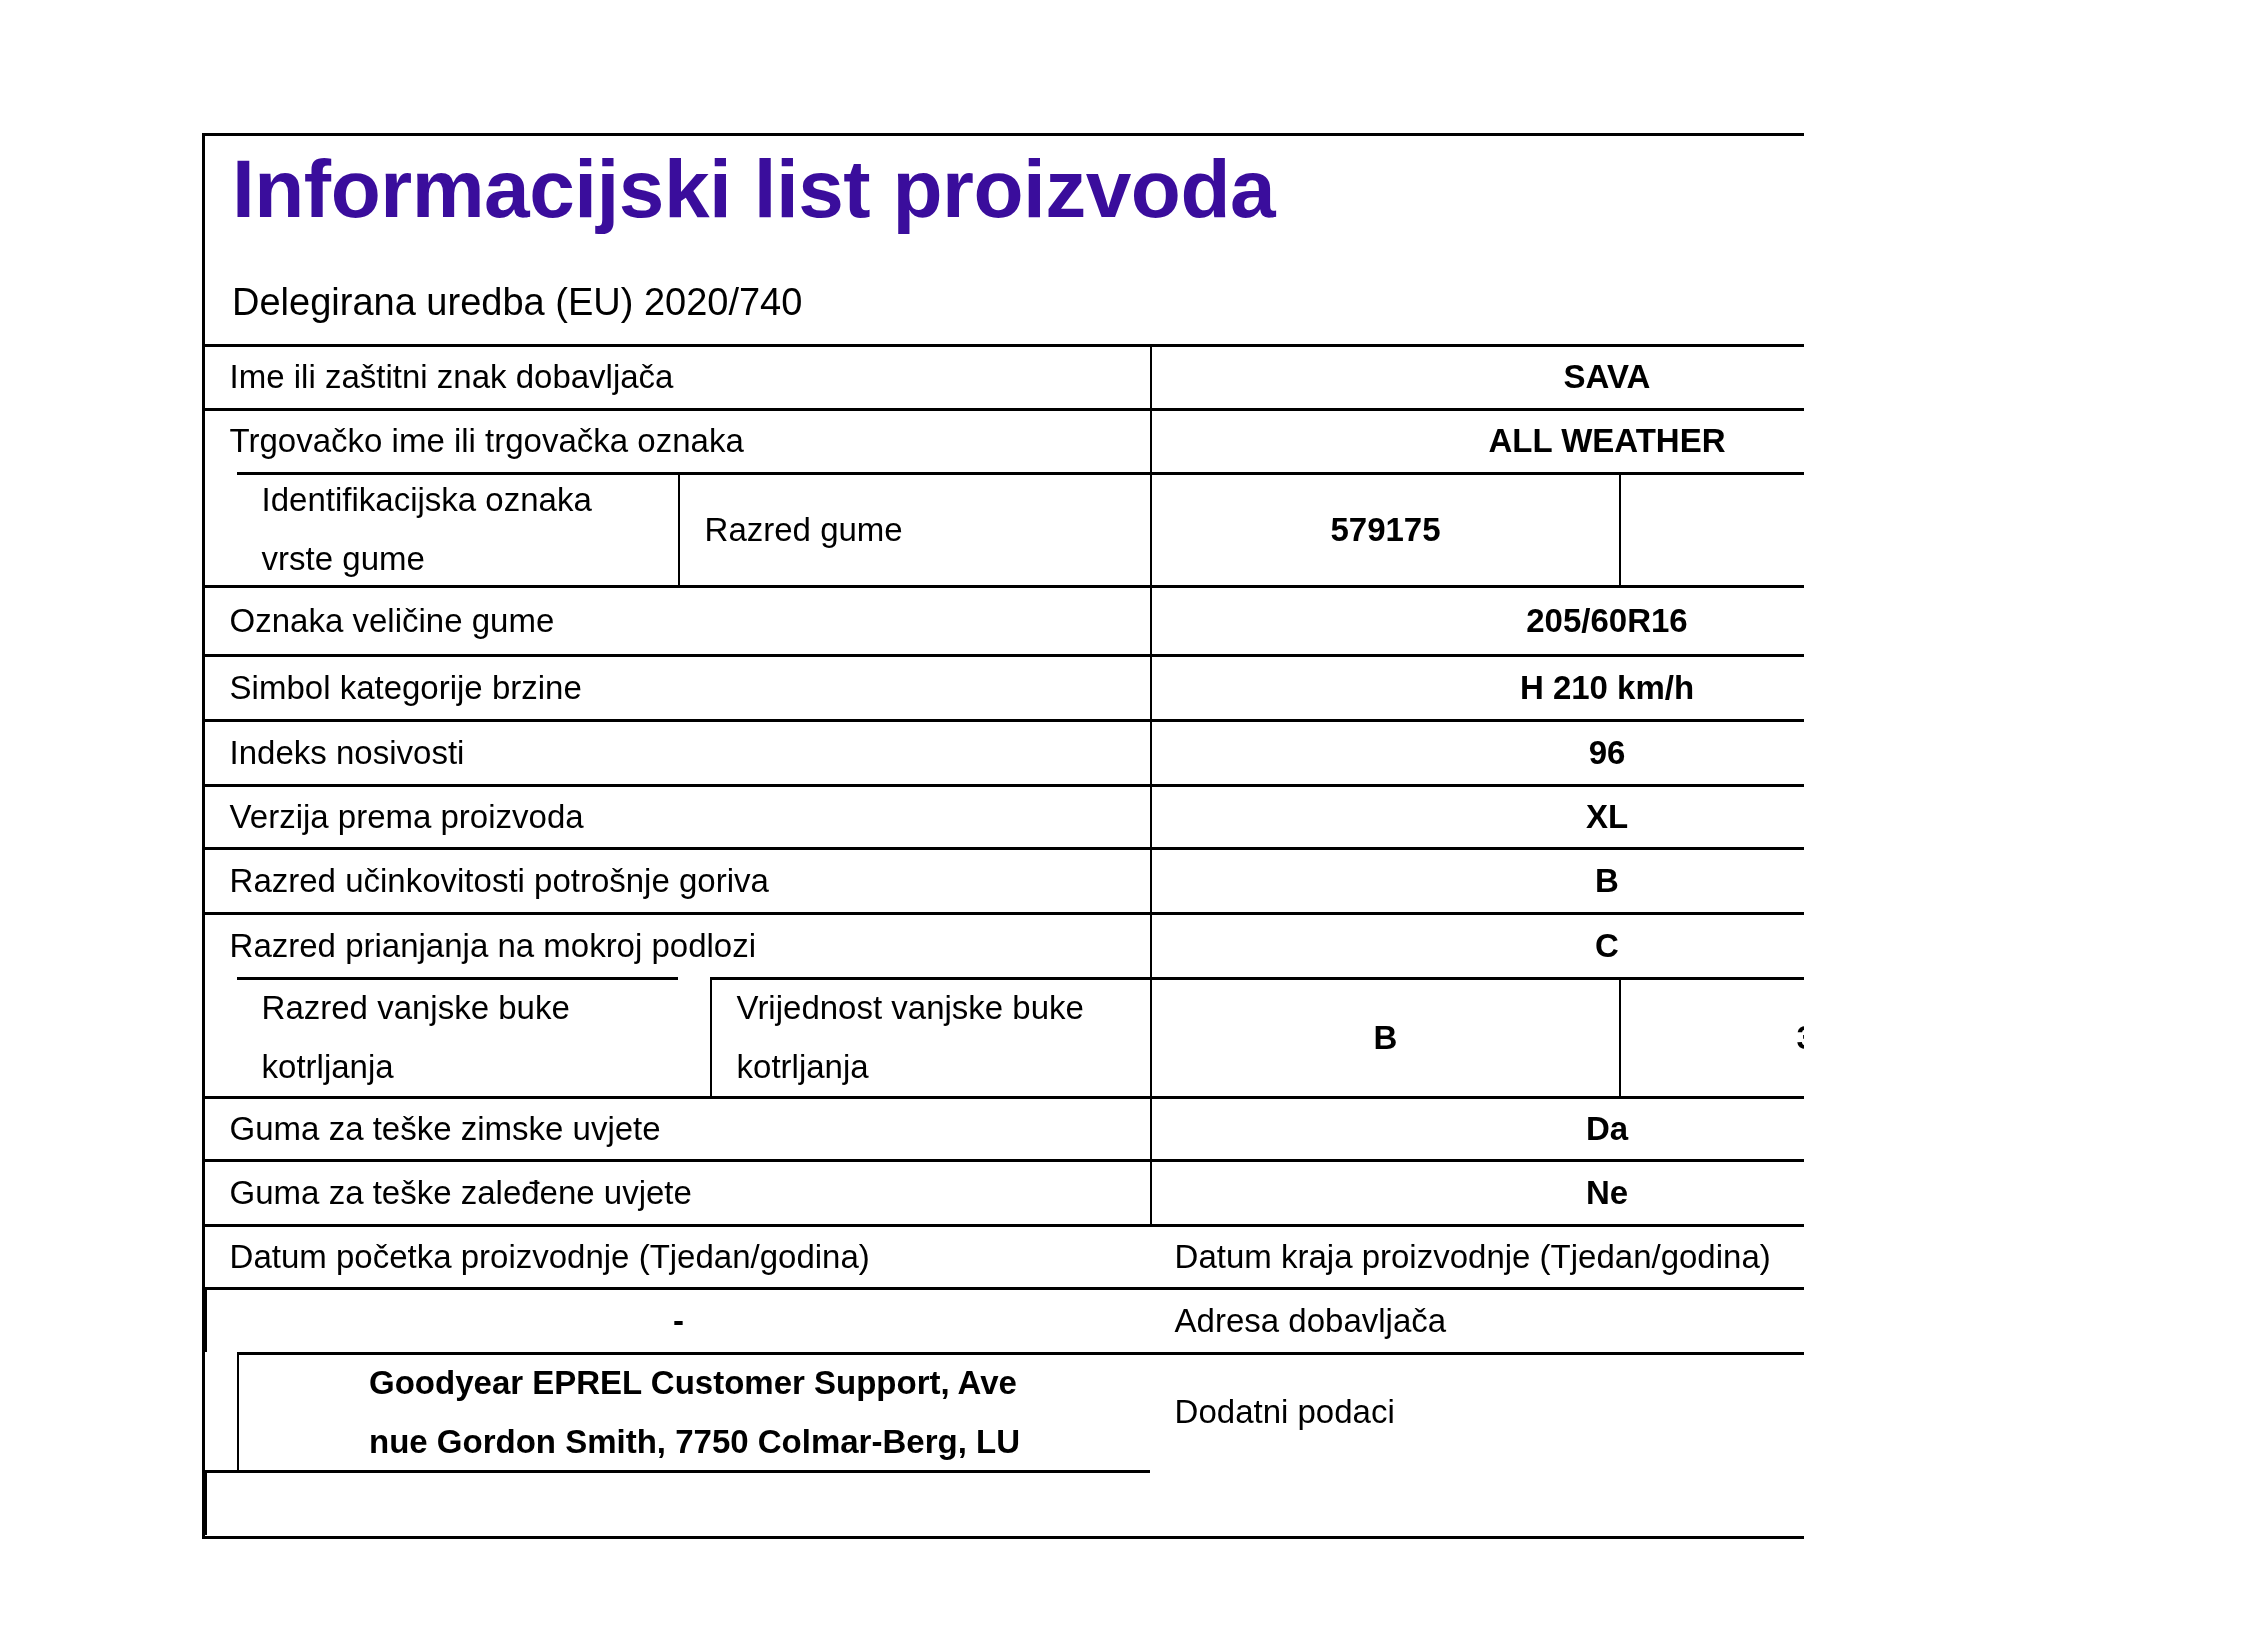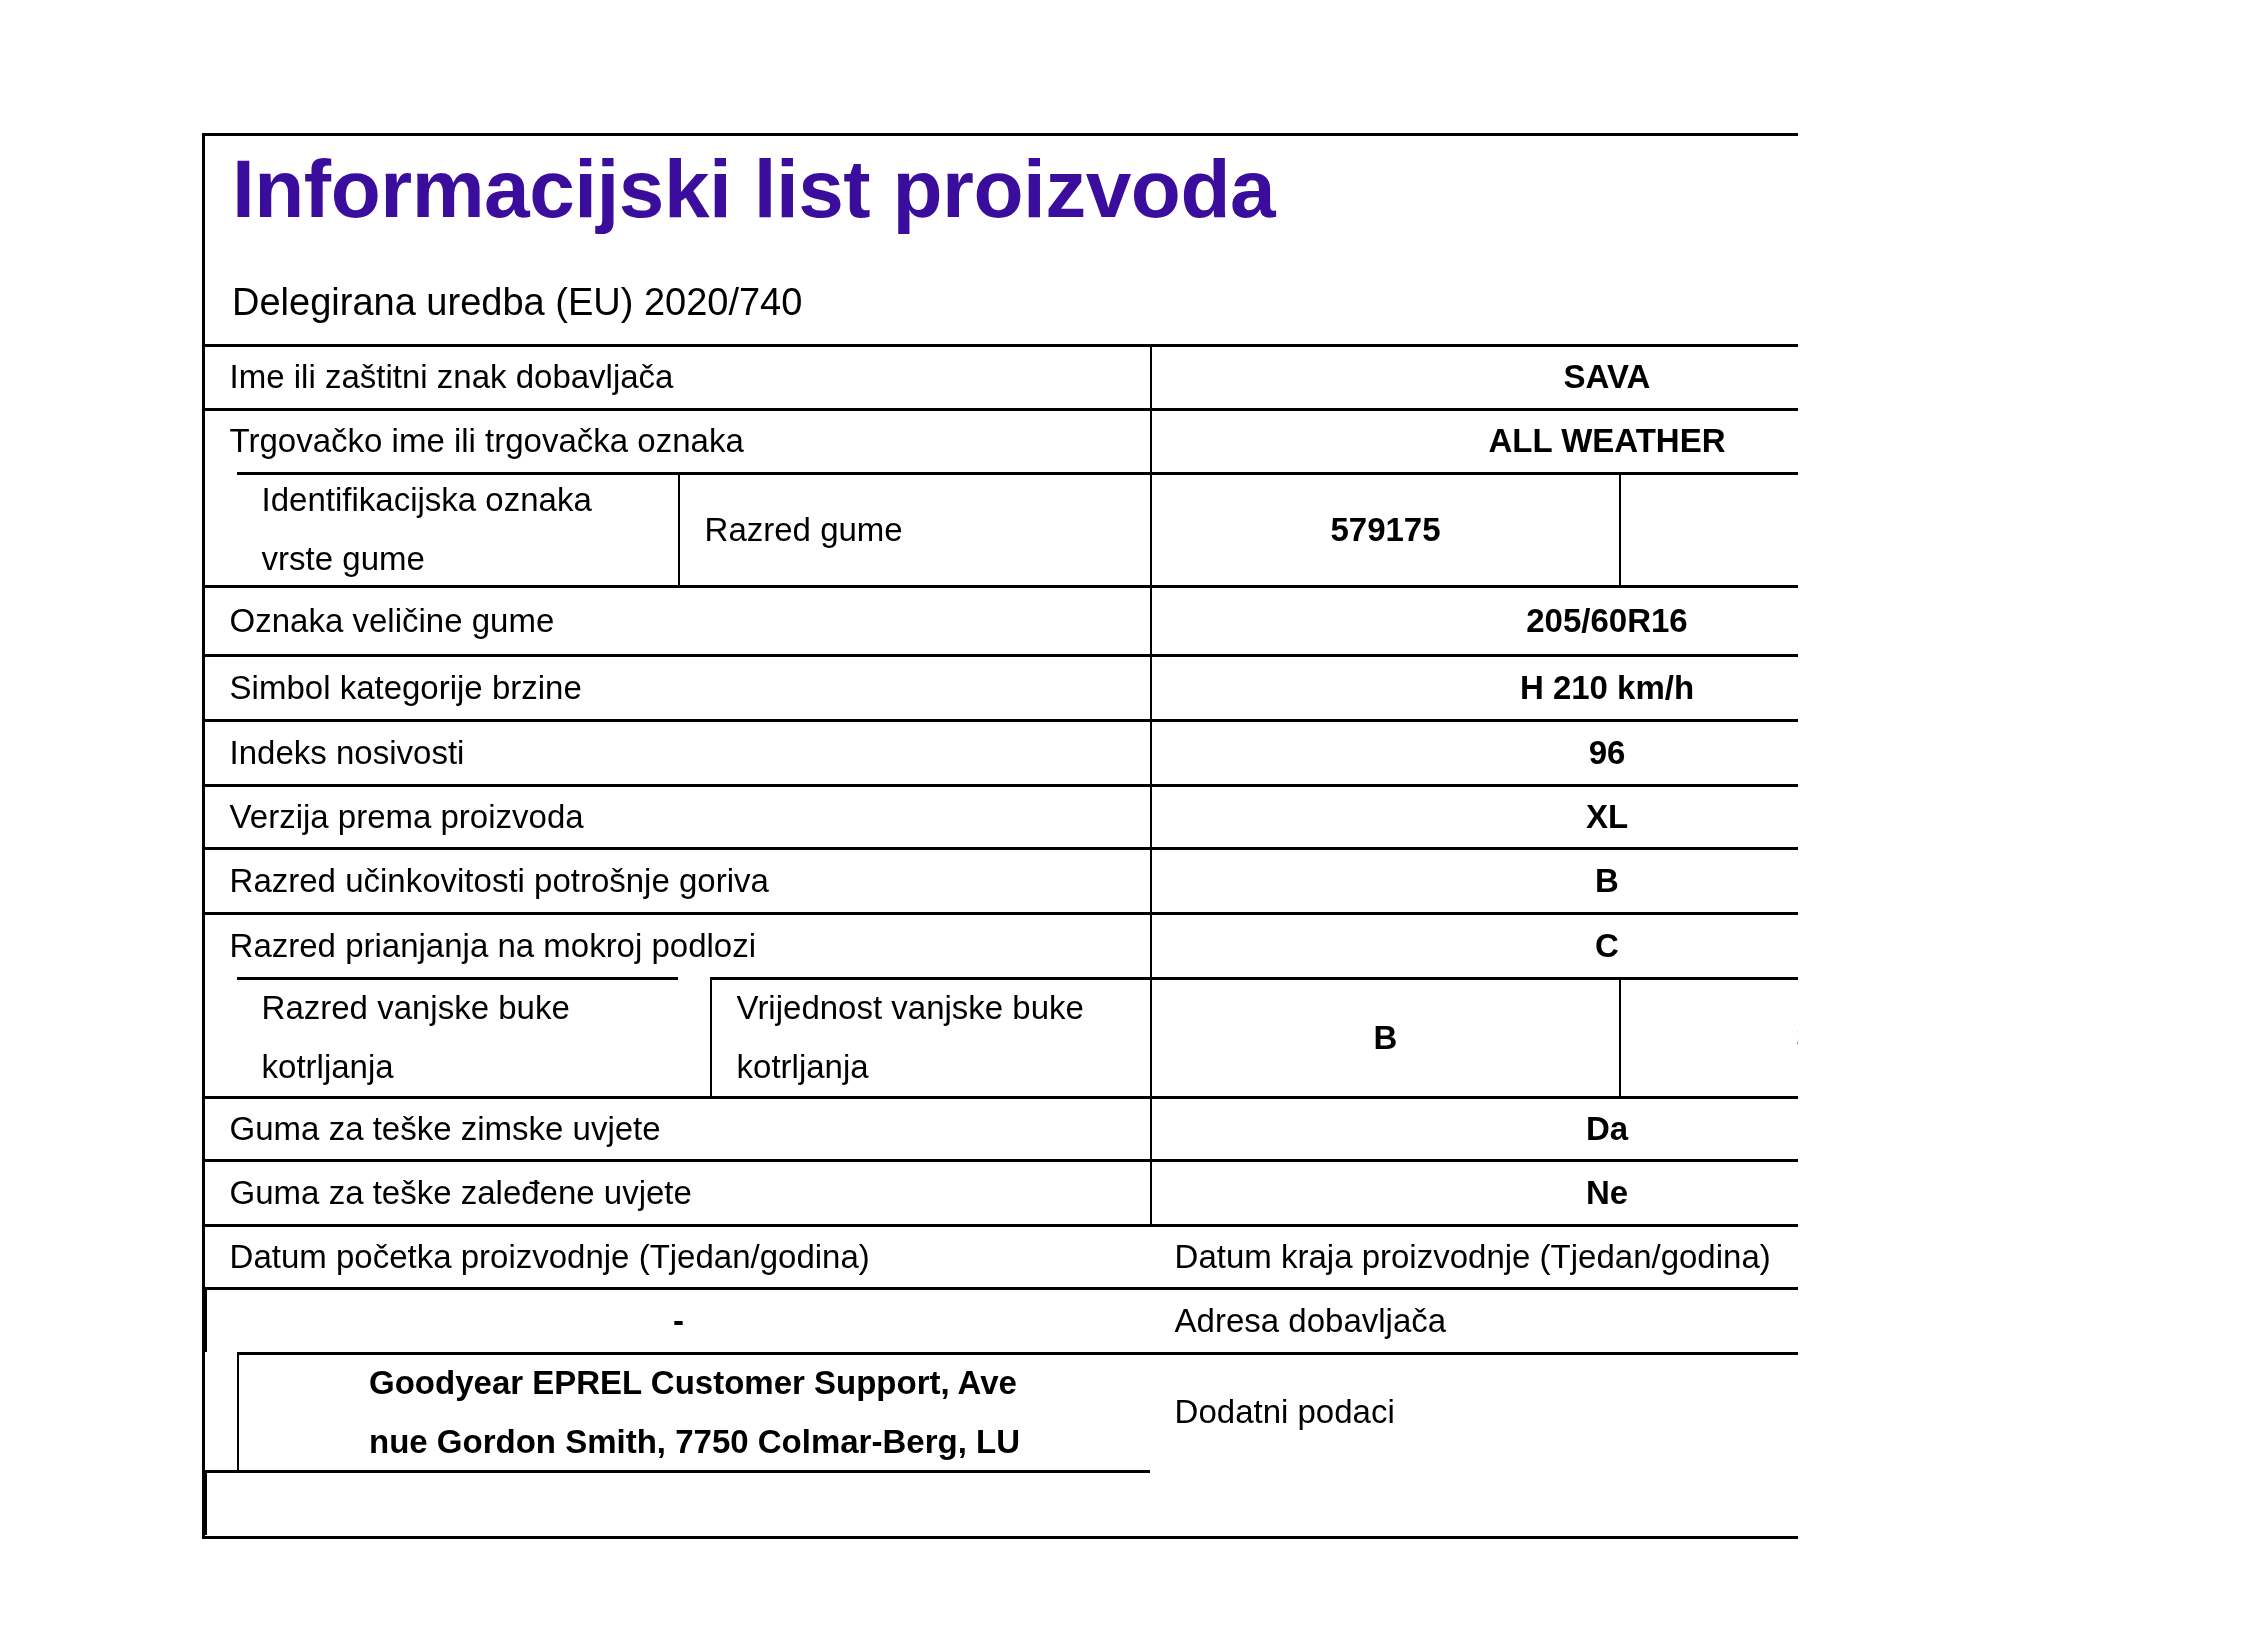--- a/index.html
+++ b/index.html
@@ -8,20 +8,21 @@
     background: #ffffff;
   }
   .page {
     position: relative;
     width: 1798px;
     height: 1635px;
     background: #ffffff;
     font-family: "Liberation Sans", sans-serif;
     color: #000000;
     overflow: hidden;
+    padding-left: 6px;
   }
   .doc-table {
     position: absolute;
     left: 202px;
     top: 133px;
     width: 1856px;
     height: 1400px;
     border: 3.8px solid #000000;
     display: grid;
     grid-template-columns: 473px 472px 469px 443px;

